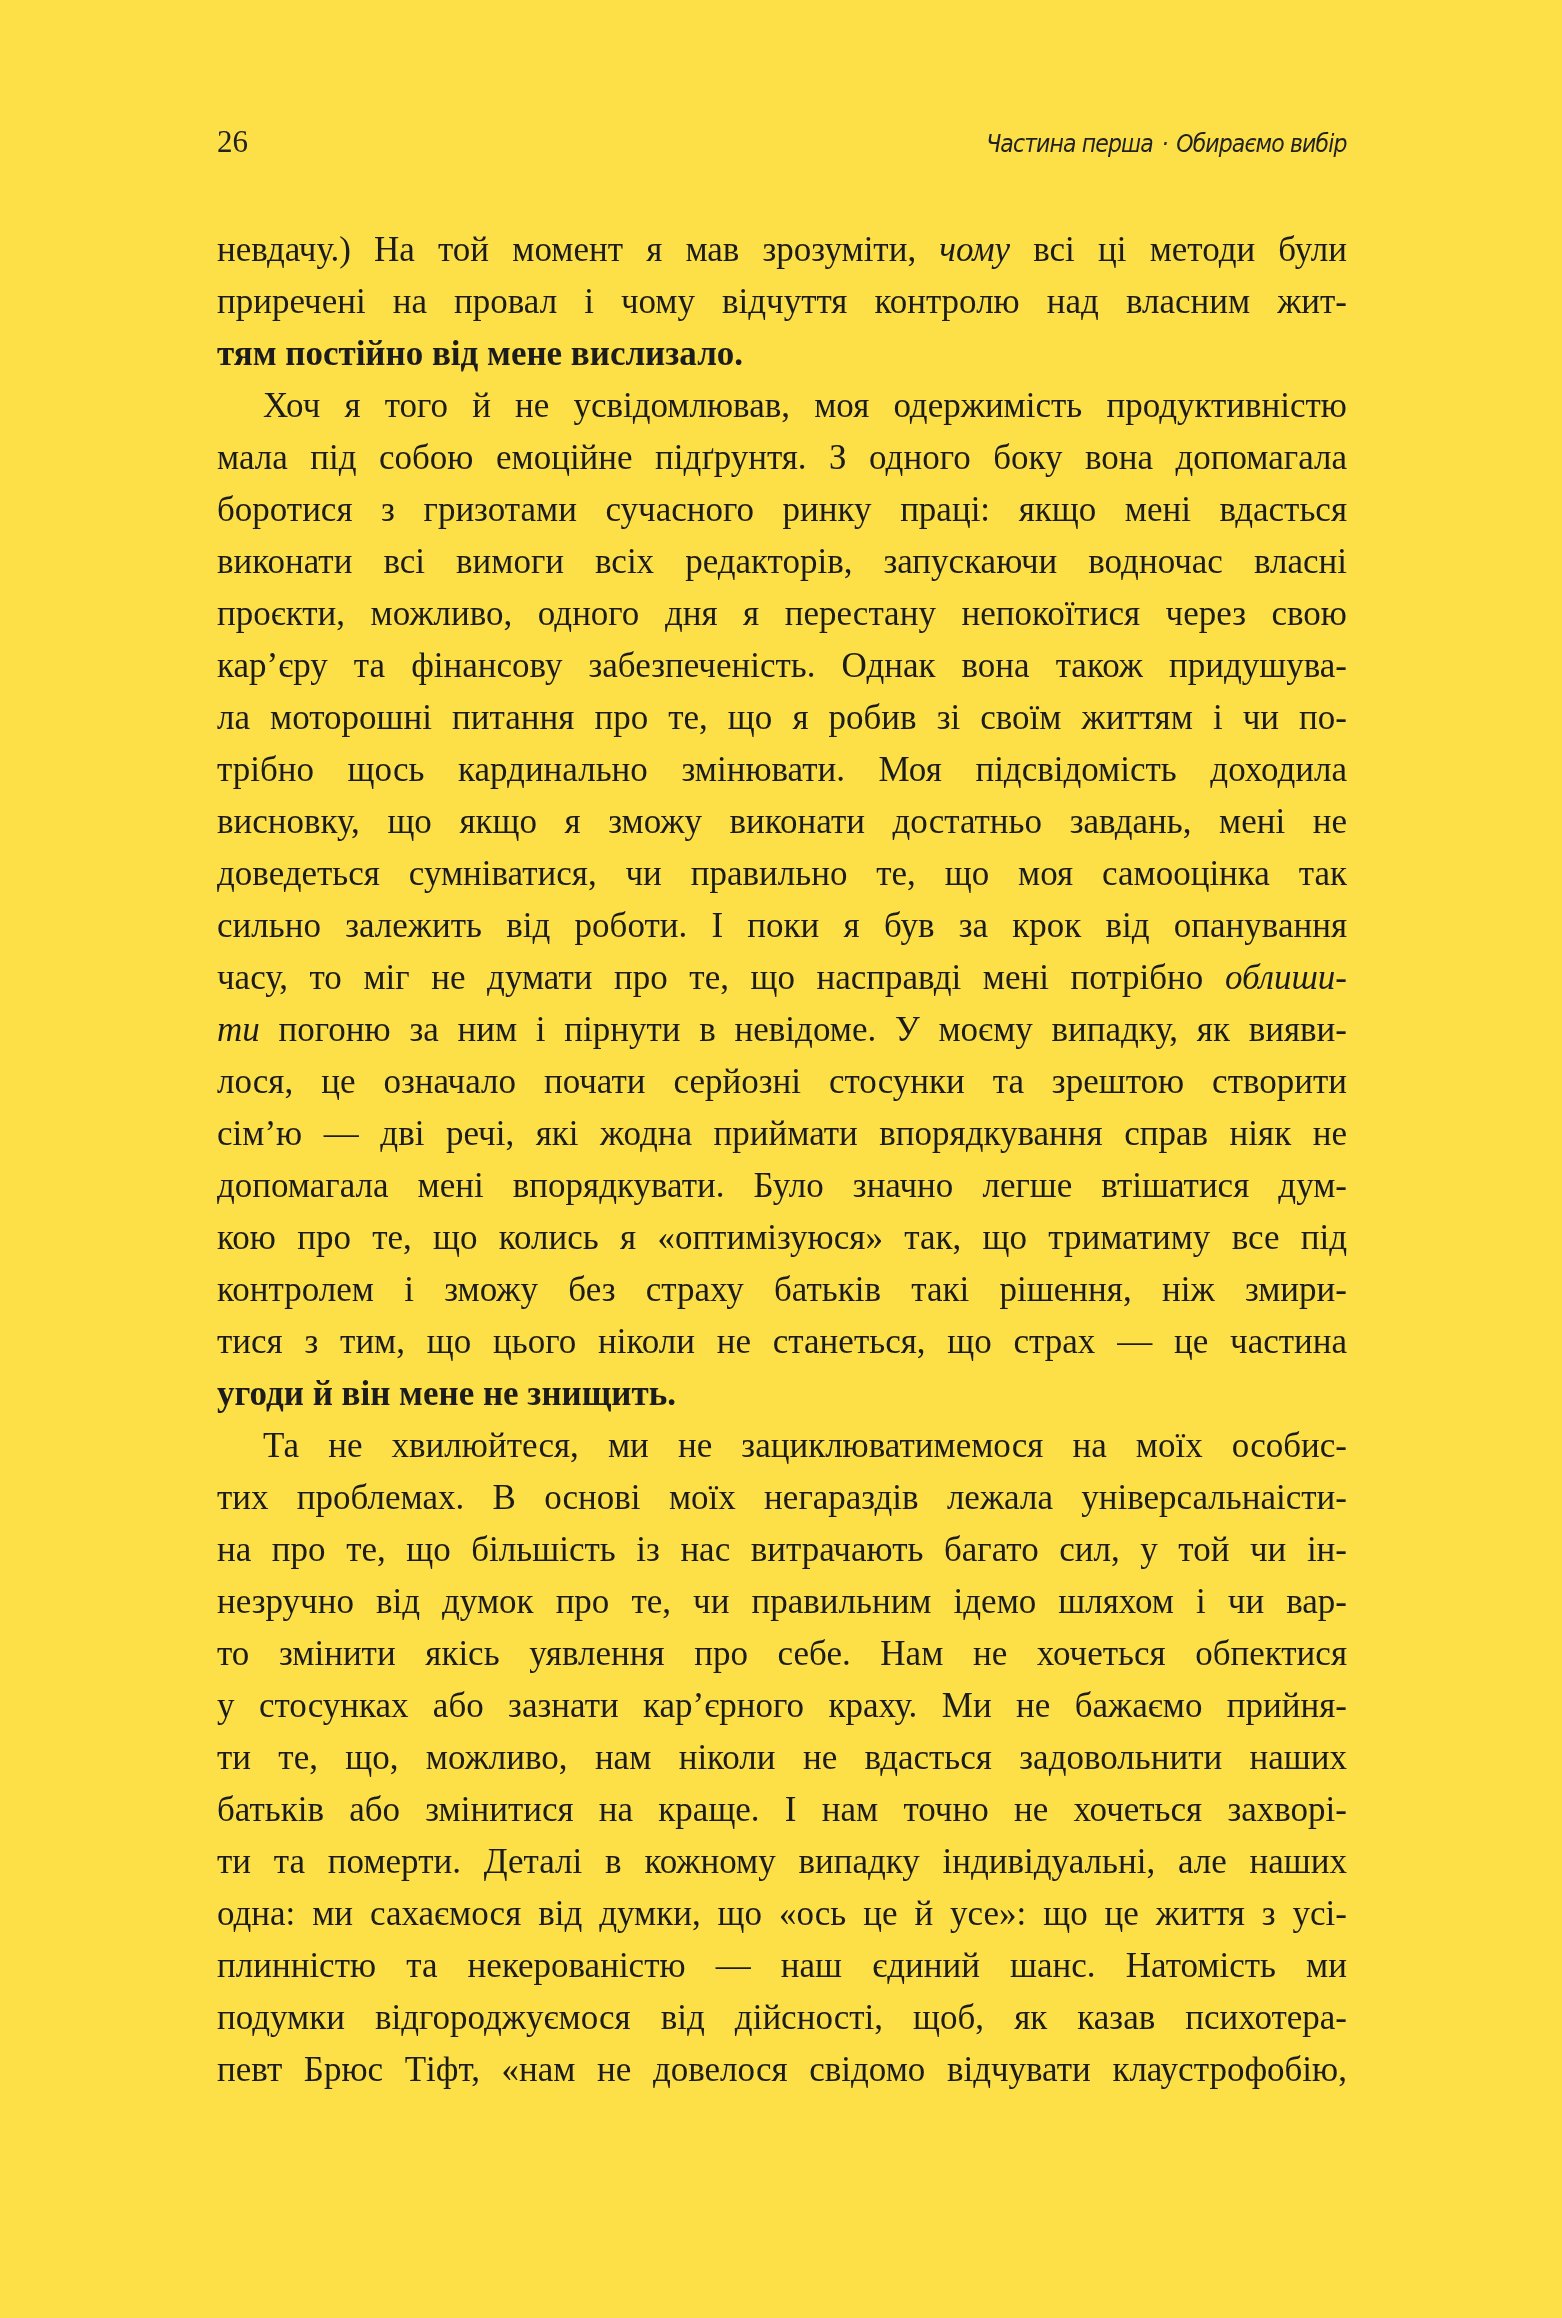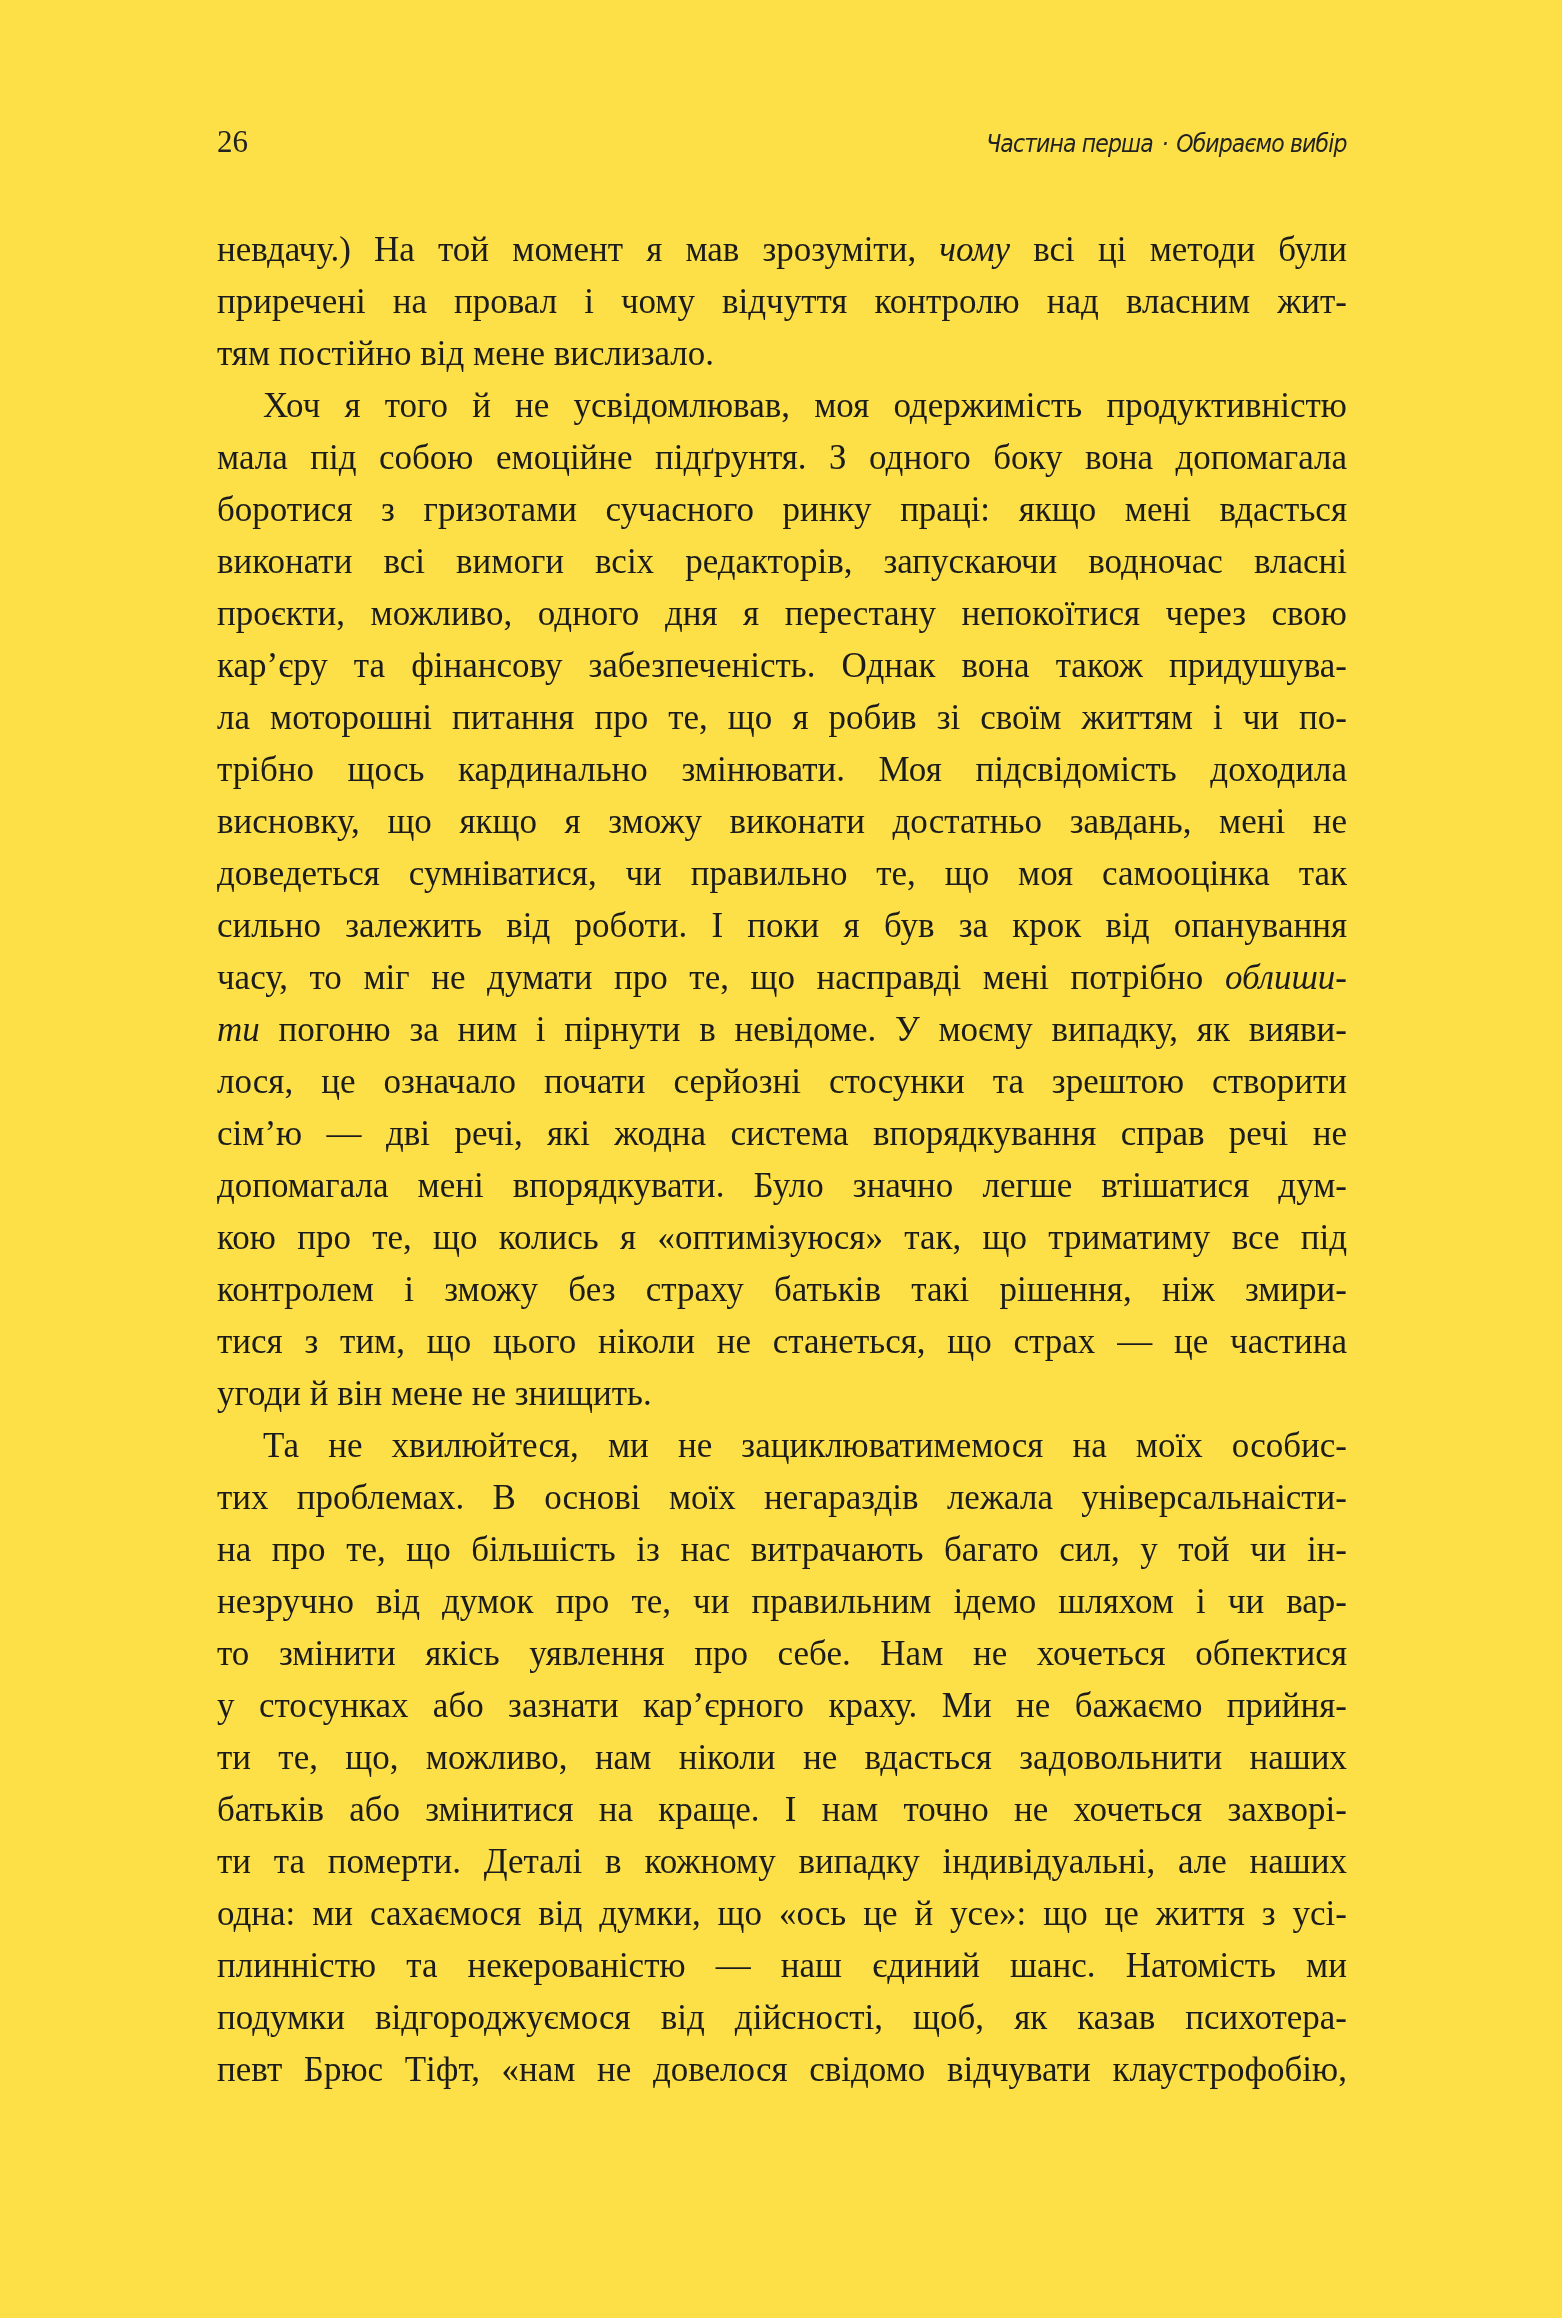--- a/index.html
+++ b/index.html
@@ -65,20 +65,21 @@
     display: block;
     height: 52px;
     white-space: nowrap;
     text-align: justify;
     text-align-last: justify;
     overflow: visible;
   }
   .line.last {
     text-align: left;
     text-align-last: left;
+    font-weight: bold;
   }
   .line.indent {
     padding-left: 46px;
   }
   .line em {
     font-style: italic;
   }
 </style>
 </head>
 <body>
@@ -103,21 +104,21 @@
         <span class="line"><span>проєкти, можливо, одного дня я перестану непокоїтися через свою</span></span>
         <span class="line"><span>кар’єру та фінансову забезпеченість. Однак вона також придушува-</span></span>
         <span class="line"><span>ла моторошні питання про те, що я робив зі своїм життям і чи по-</span></span>
         <span class="line"><span>трібно щось кардинально змінювати. Моя підсвідомість доходила</span></span>
         <span class="line"><span>висновку, що якщо я зможу виконати достатньо завдань, мені не</span></span>
         <span class="line"><span>доведеться сумніватися, чи правильно те, що моя самооцінка так</span></span>
         <span class="line"><span>сильно залежить від роботи. І поки я був за крок від опанування</span></span>
         <span class="line"><span>часу, то міг не думати про те, що насправді мені потрібно </span><em>облиши-</em></span>
         <span class="line"><em>ти</em><span> погоню за ним і пірнути в невідоме. У моєму випадку, як вияви-</span></span>
         <span class="line"><span>лося, це означало почати серйозні стосунки та зрештою створити</span></span>
-        <span class="line"><span>сім’ю — дві речі, які жодна система впорядкування справ речі не</span></span>
+        <span class="line"><span>сім’ю — дві речі, які жодна приймати впорядкування справ ніяк не</span></span>
         <span class="line"><span>допомагала мені впорядкувати. Було значно легше втішатися дум-</span></span>
         <span class="line"><span>кою про те, що колись я «оптимізуюся» так, що триматиму все під</span></span>
         <span class="line"><span>контролем і зможу без страху батьків такі рішення, ніж змири-</span></span>
         <span class="line"><span>тися з тим, що цього ніколи не станеться, що страх — це частина</span></span>
         <span class="line last"><span>угоди й він мене не знищить.</span></span>
       </div>
       <div>
         <span class="line indent"><span>Та не хвилюйтеся, ми не зациклюватимемося на моїх особис-</span></span>
         <span class="line"><span>тих проблемах. В основі моїх негараздів лежала універсальнаісти-</span></span>
         <span class="line"><span>на про те, що більшість із нас витрачають багато сил, у той чи ін-</span></span>

